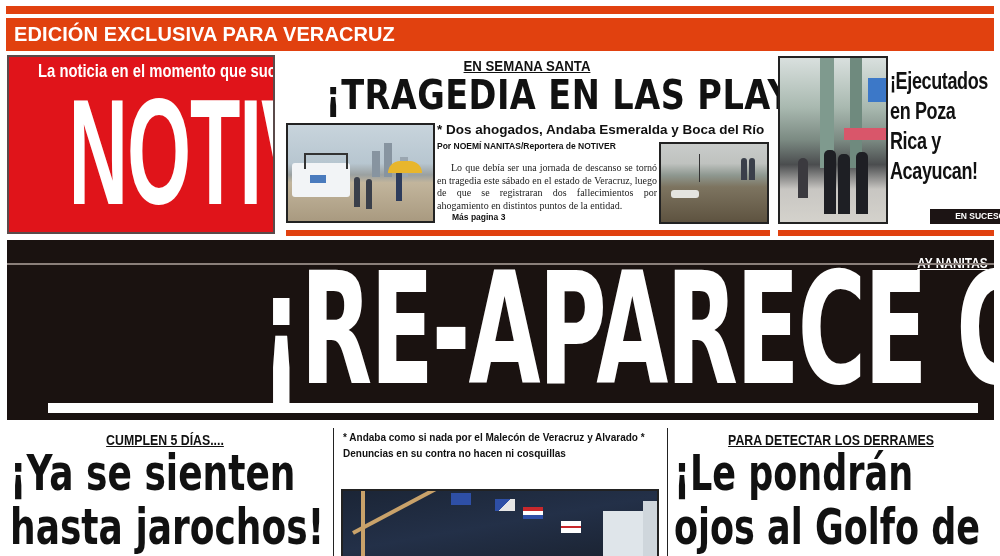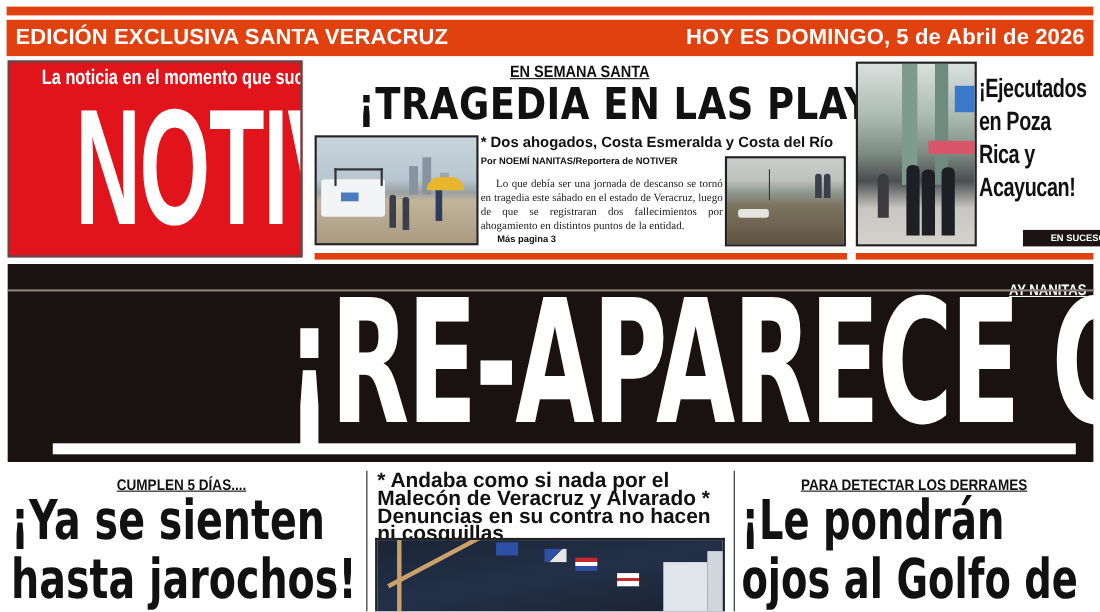--- a/index.html
+++ b/index.html
@@ -77,40 +77,39 @@
                transform: scaleX(0.49) scaleY(0.82); transform-origin: center top;
                font-family: "DejaVu Sans", sans-serif; }
   .main-underline { left: 48px; top: 403px; width: 930px; height: 10px; background: #ffffff; }
 
   
   .col-rule { top: 428px; width: 1px; height: 128px; background: #222; }
   .k-cumplen { left: 10px; top: 432px; width: 310px; font-size: 14px; transform: scaleX(0.88); }
   .head-left { left: 10px; top: 446px; width: 320px; font-size: 50px; line-height: 54px; font-weight: 900; color: #111;
                transform: scaleX(0.72); transform-origin: left top; width: 450px; white-space: nowrap;
                font-family: "DejaVu Sans", sans-serif; }
-  .mid-dek { left: 343px; top: 430px; width: 320px; font-size: 19px; line-height: 16px; font-weight: bold; color: #111; }
+  .mid-dek { left: 343px; top: 430px; width: 320px; font-size: 10px; line-height: 16px; font-weight: bold; color: #111; }
   .photo-boat { left: 341px; top: 489px; width: 318px; height: 67px; border: 2px solid #222; border-bottom: none;
       background: linear-gradient(170deg, #1b2536 0%, #233048 50%, #1a2230 100%); overflow: hidden; }
   .mast { position: absolute; background: #c9a26a; }
   .flag { position: absolute; width: 20px; height: 12px; }
   .building { position: absolute; background: #dfe5ea; }
 
   .k-derrames { left: 672px; top: 432px; width: 318px; font-size: 14px; transform: scaleX(0.88); }
   .head-right { left: 674px; top: 446px; font-size: 50px; line-height: 54px; font-weight: 900; color: #111;
                 transform: scaleX(0.7); transform-origin: left top; white-space: nowrap;
                 font-family: "DejaVu Sans", sans-serif; }
 </style>
 </head>
 <body>
 
 <div class="abs top-strip"></div>
 
 <div class="abs banner">
-  <span>EDICIÓN EXCLUSIVA SANTA VERACRUZ</span>
-  <span>HOY ES DOMINGO, 5 de Abril de 2026</span>
+  <span>EDICIÓN EXCLUSIVA PARA VERACRUZ</span>
 </div>
 
 <div class="abs logo">
   <span class="tagline">La noticia en el momento que sucede</span>
   <span class="brand">NOTIVER</span>
 </div>
 
 <div class="abs kicker kicker-semana">EN SEMANA SANTA</div>
 <div class="abs head-tragedia">¡TRAGEDIA EN LAS PLAYAS!</div>
 
@@ -120,21 +119,21 @@
   <div class="tower" style="left:112px;height:20px;background:#9aa6b0;"></div>
   <div class="truck">
       <div class="stripe"></div>
     </div>
   <div class="person" style="left:66px;top:52px;"></div>
   <div class="person" style="left:78px;top:54px;"></div>
   <div class="person" style="left:108px;top:46px;background:#2d3c5c;"></div>
   <div class="umbrella"></div>
 </div>
 
-<div class="abs subhead">* Dos ahogados, Costa Esmeralda y Costa del Río</div>
+<div class="abs subhead">* Dos ahogados, Andaba Esmeralda y Boca del Río</div>
 <div class="abs byline">Por NOEMÍ NANITAS/Reportera de NOTIVER</div>
 <div class="abs body-text">Lo que debía ser una jornada de descanso se tornó en tragedia este sábado en el estado de Veracruz, luego de que se registraran dos fallecimientos por ahogamiento en distintos puntos de la entidad.</div>
 <div class="abs more">Más pagina 3</div>
 
 <div class="abs photo photo-beach2">
   <div class="person" style="left:80px;top:14px;height:22px;"></div>
   <div class="person" style="left:88px;top:14px;height:22px;"></div>
   <div style="position:absolute;left:38px;top:10px;width:1px;height:28px;background:#333;"></div>
   <div style="position:absolute;left:10px;top:46px;width:28px;height:8px;background:#e4e4e0;border-radius:3px;"></div>
 </div>

